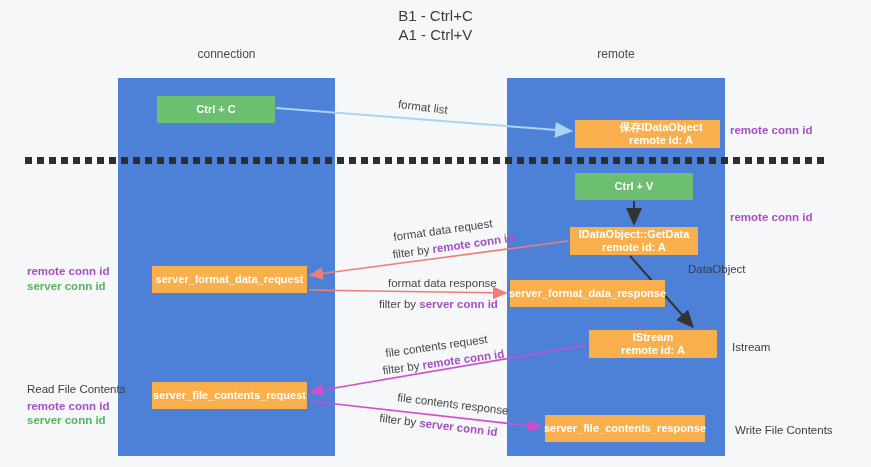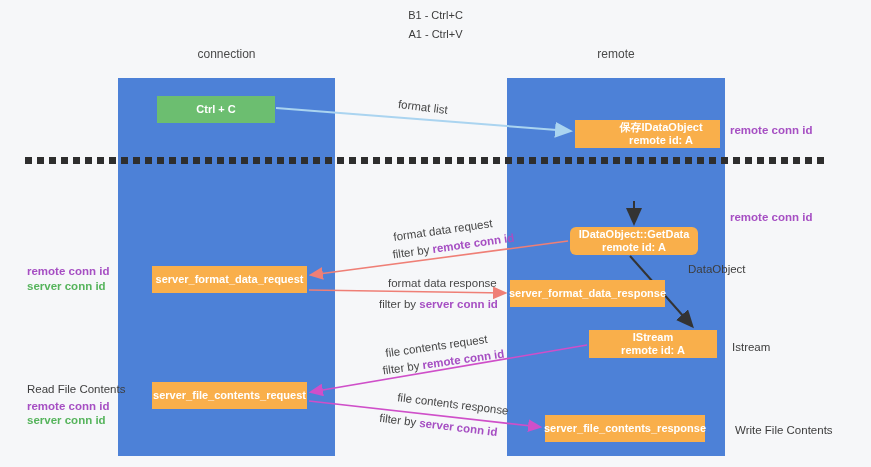--- a/index.html
+++ b/index.html
@@ -8,21 +8,21 @@
     background:#f6f7f9;
   }
   .stage{
     position:relative;
     width:871px;height:467px;
     background:#f6f7f9;
     overflow:hidden;
   }
   .title{
     position:absolute;left:0;top:6px;width:871px;
-    text-align:center;font-size:11px;line-height:19px;color:#3c3c3c;
+    text-align:center;font-size:15px;line-height:19px;color:#3c3c3c;
   }
   .lifeline{
     position:absolute;top:78px;height:378px;width:217px;
     background:#4d81d7;
   }
   .lifeline.left{left:118px;}
   .lifeline.right{left:507px;width:218px;}
   .ll-header{
     position:absolute;top:47px;height:30px;width:217px;
     text-align:center;font-size:12px;line-height:14px;color:#4a4a4a;
@@ -105,22 +105,25 @@
 
   <div class="box green" style="left:157px;top:96px;width:118px;height:27px;">
     <div>Ctrl + C</div>
   </div>
 
   <div class="box orange" style="left:575px;top:120px;width:118px;height:28px;padding-left:27px;">
     <div>保存IDataObject</div>
     <div>remote id: A</div>
   </div>
 
+  <div class="box green" style="left:575px;top:173px;width:118px;height:27px;">
+    <div>Ctrl + V</div>
+  </div>
 
-  <div class="box orange" style="left:570px;top:227px;width:128px;height:28px;border-radius:6px;">
+  <div class="box orange" style="left:570px;top:227px;width:128px;height:28px;">
     <div>IDataObject::GetData</div>
     <div>remote id: A</div>
   </div>
 
   <div class="box orange" style="left:510px;top:280px;width:155px;height:27px;">
     <div>server_format_data_response</div>
   </div>
 
   <div class="box orange" style="left:152px;top:266px;width:155px;height:27px;">
     <div>server_format_data_request</div>

